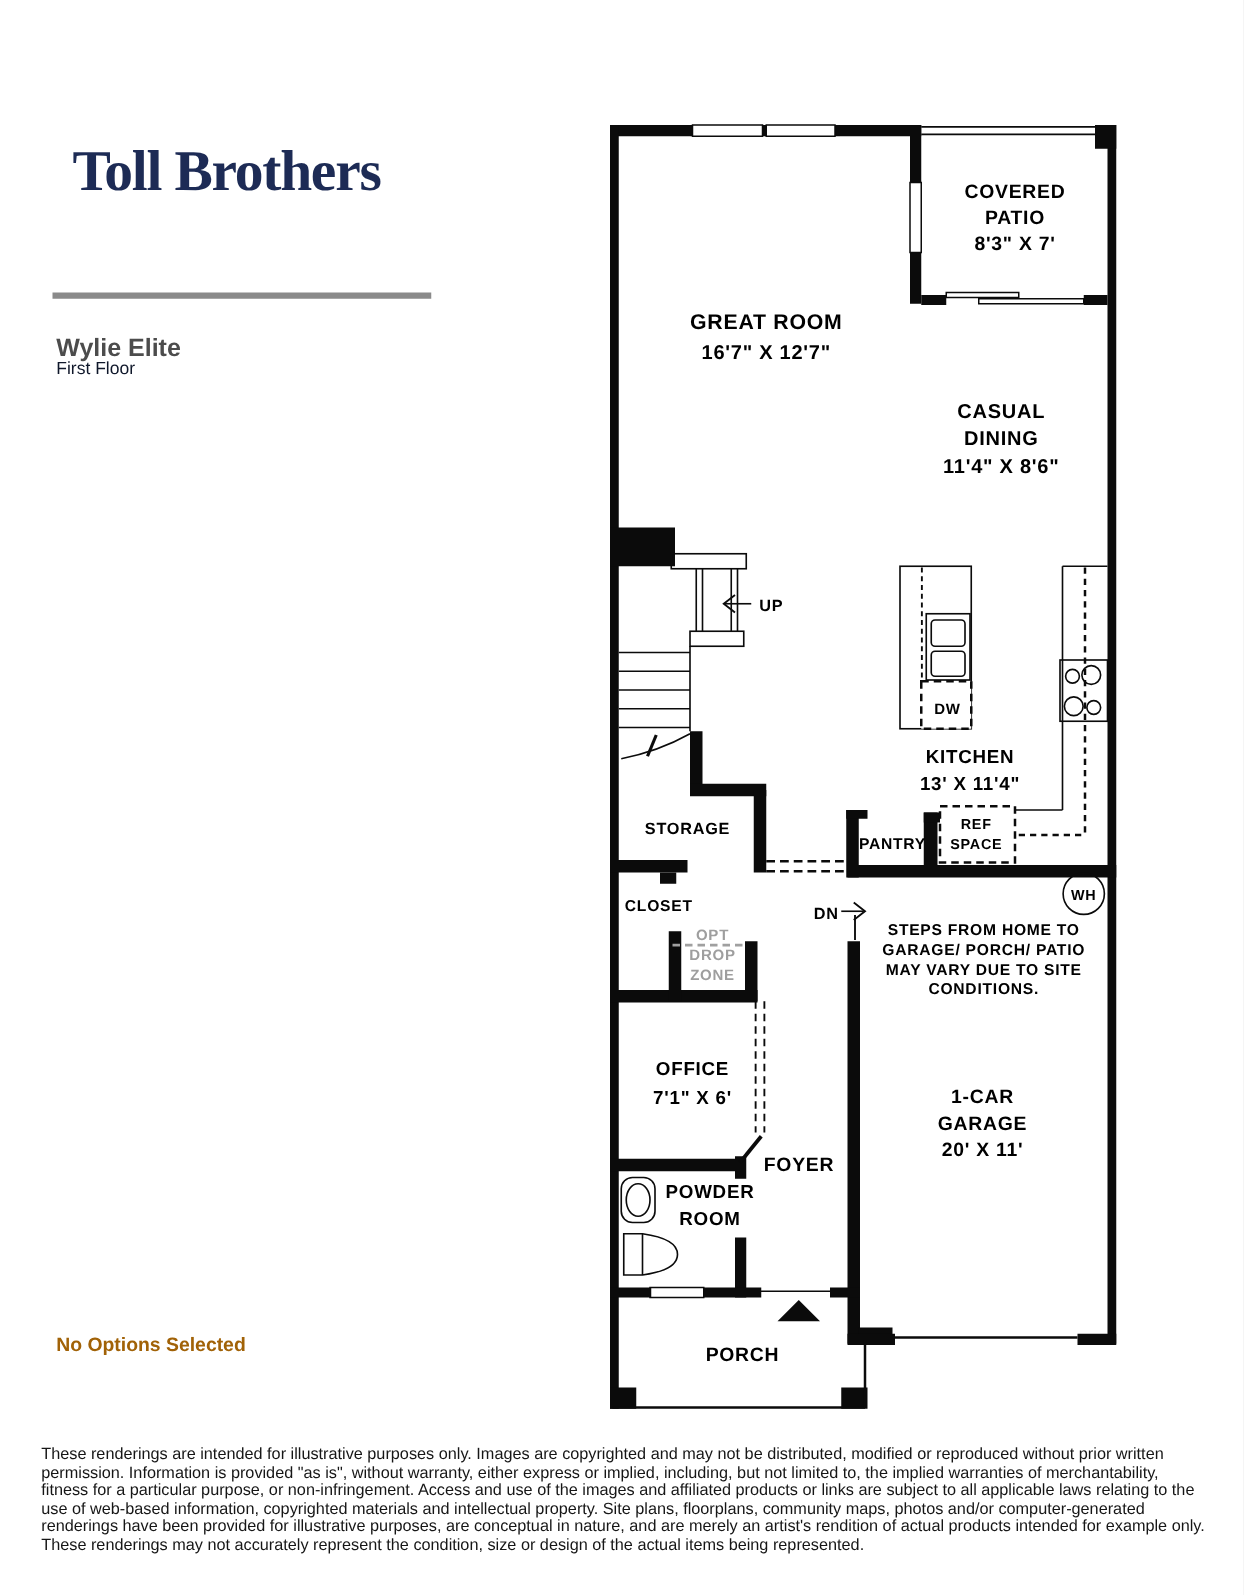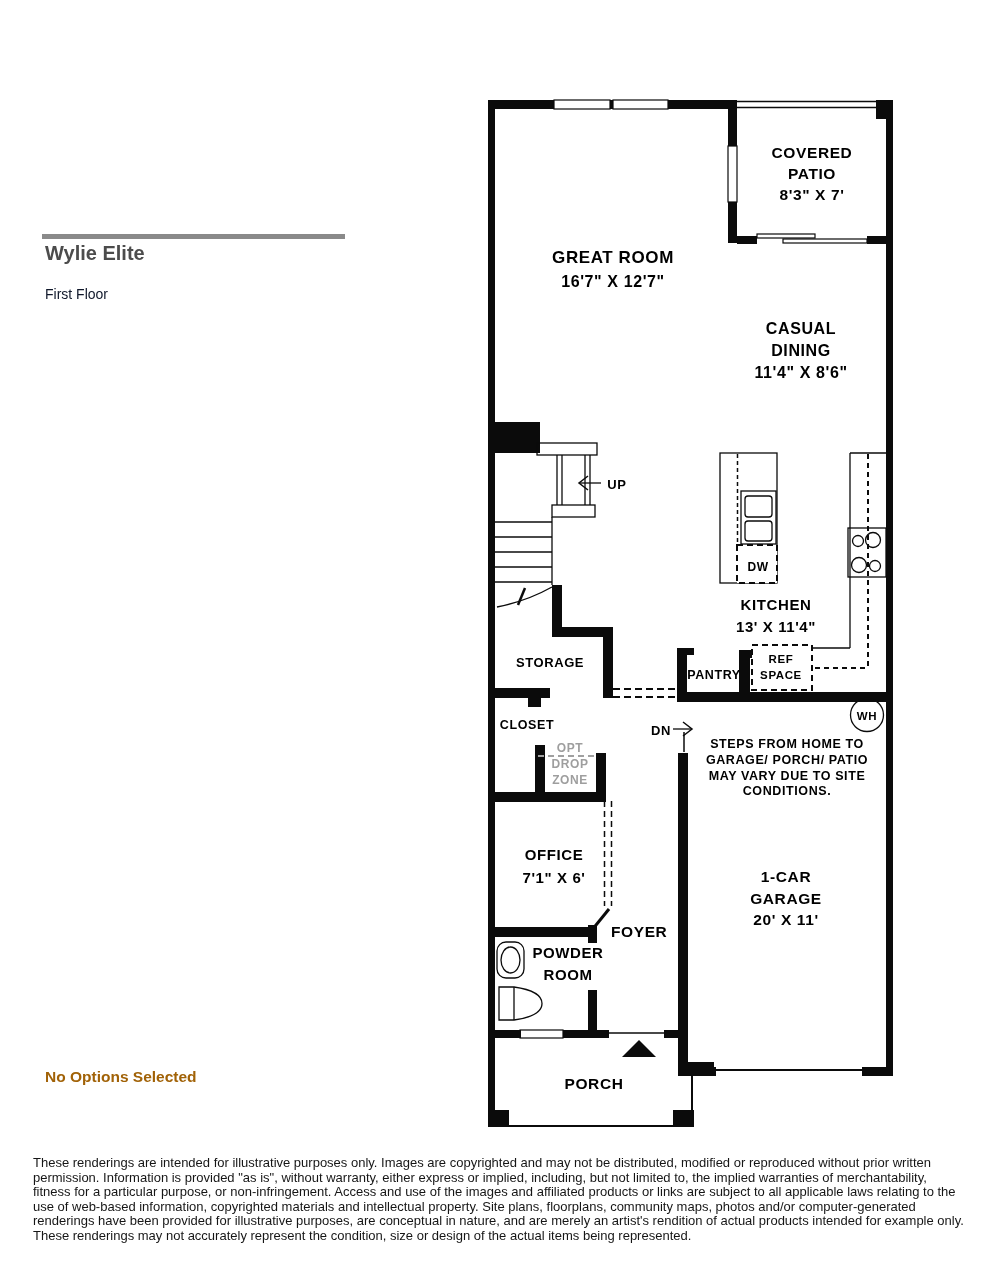--- a/index.html
+++ b/index.html
@@ -1,41 +1,42 @@
 <!DOCTYPE html>
 <html><head>
 <meta charset="utf-8">
 <style>
   html,body{margin:0;padding:0;background:#e8e8e8;}
   .page{position:relative;width:995px;height:1276px;background:#ffffff;overflow:hidden;
         font-family:"Liberation Sans",sans-serif;}
   .logo{position:absolute;left:58px;top:110px;font-family:"Liberation Serif",serif;
         font-weight:700;font-size:46px;color:#1d2b55;letter-spacing:-1px;}
   .rule{position:absolute;left:42px;top:234px;width:303px;height:5px;background:#8a8a8a;}
-  .plan-name{position:absolute;left:45px;top:242px;font-size:20px;font-weight:700;color:#4c4c4c;}
+  .plan-name{position:absolute;left:45px;top:268px;font-size:20px;font-weight:700;color:#4c4c4c;}
   .floor-name{position:absolute;left:45px;top:286px;font-size:14px;font-weight:400;color:#0f172a;}
   .no-options{position:absolute;left:45px;top:1068px;font-size:15.5px;font-weight:700;color:#a16207;}
   .disclaimer{position:absolute;left:33px;top:1156px;width:932px;font-size:13px;
         line-height:14.6px;color:#161616;}
   svg{position:absolute;left:0;top:0;}
   svg text{font-family:"Liberation Sans",sans-serif;font-weight:700;fill:#000;letter-spacing:.6px;}
   .wall{fill:#0b0b0b;stroke:none;}
   .thin{stroke:#0b0b0b;stroke-width:1.3;fill:none;}
   .thin2{stroke:#0b0b0b;stroke-width:2;fill:none;}
   .winbox{fill:#ffffff;stroke:#0b0b0b;stroke-width:1.2;}
   .dash2{stroke:#0b0b0b;stroke-width:2;fill:none;stroke-dasharray:7 4;}
   .dashbox{fill:#ffffff;stroke:#0b0b0b;stroke-width:2;stroke-dasharray:6 4;}
   .graydash{stroke:#a0a0a0;stroke-width:2.2;fill:none;stroke-dasharray:6 4;}
   .graytxt{fill:#9e9e9e;}
 </style>
 </head>
 <body>
 
 <div class="page">
 
+  <div class="logo">Toll Brothers</div>
   <div class="rule"></div>
   <div class="plan-name">Wylie Elite</div>
   <div class="floor-name">First Floor</div>
 
   <svg width="995" height="1276" viewBox="0 0 995 1276">
 
     <g>
       <rect class="wall" x="488" y="100" width="66" height="9"></rect>
       <rect class="wall" x="610" y="100" width="3" height="9"></rect>
       <rect class="wall" x="668" y="100" width="69" height="9"></rect>

